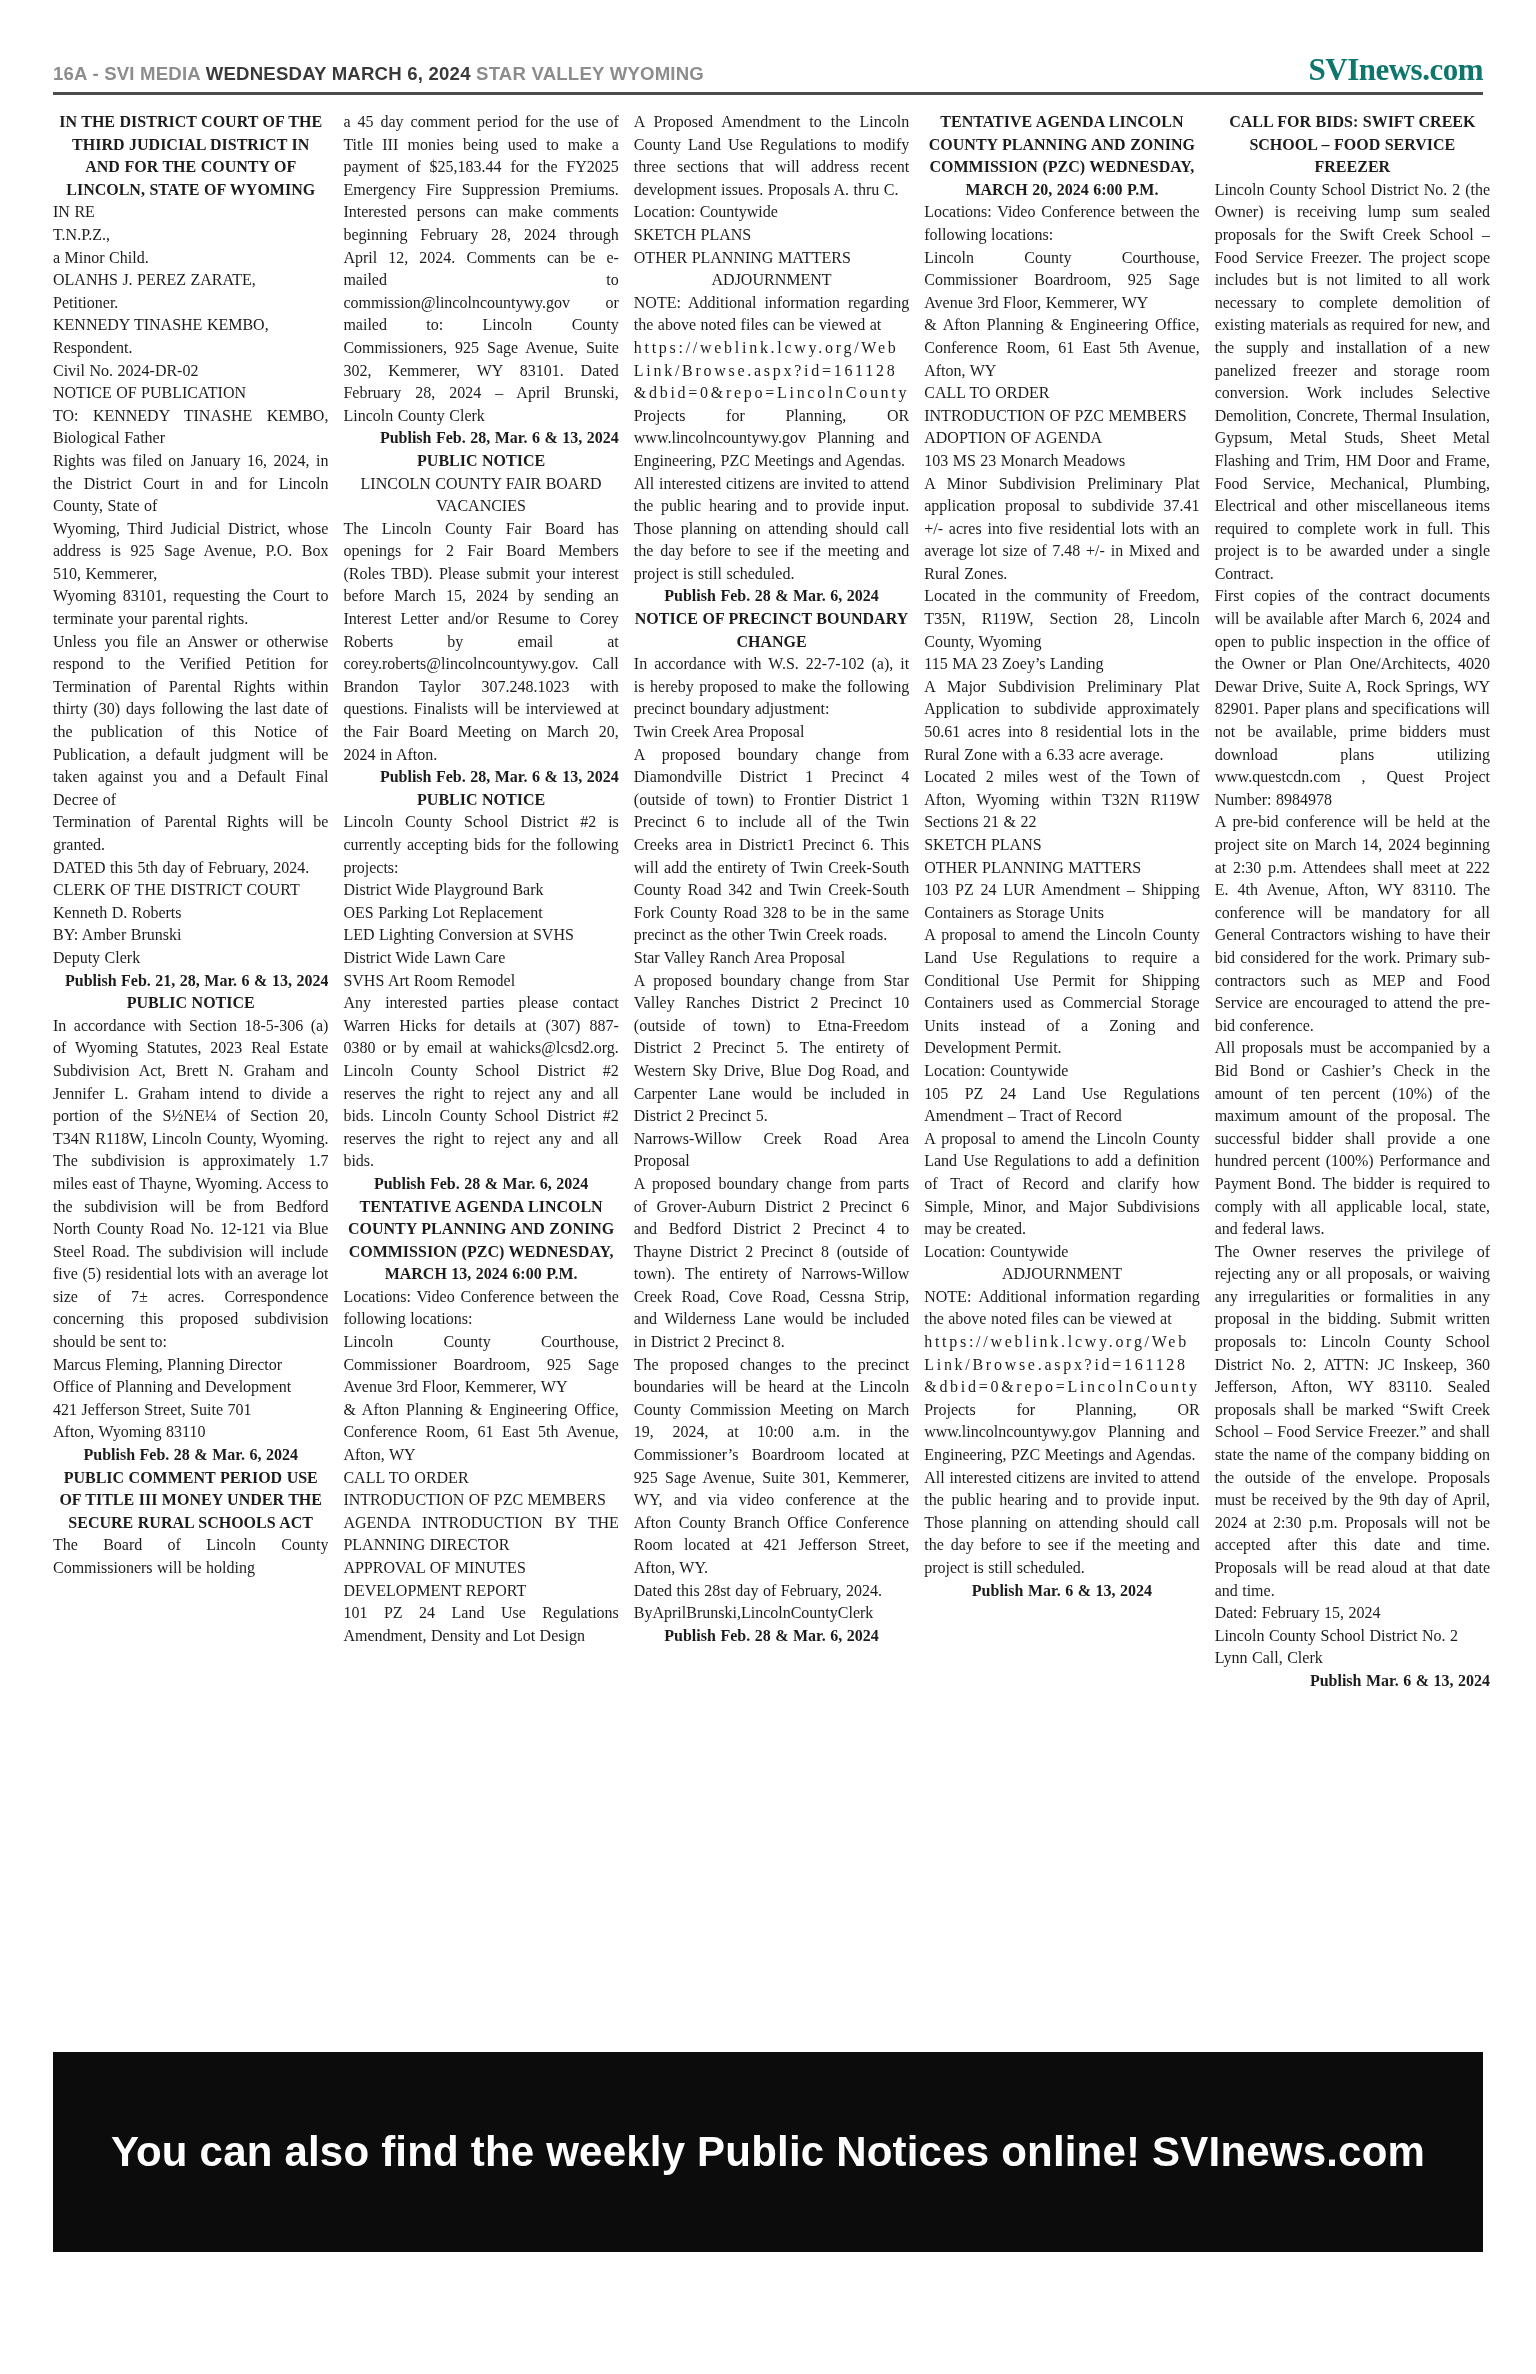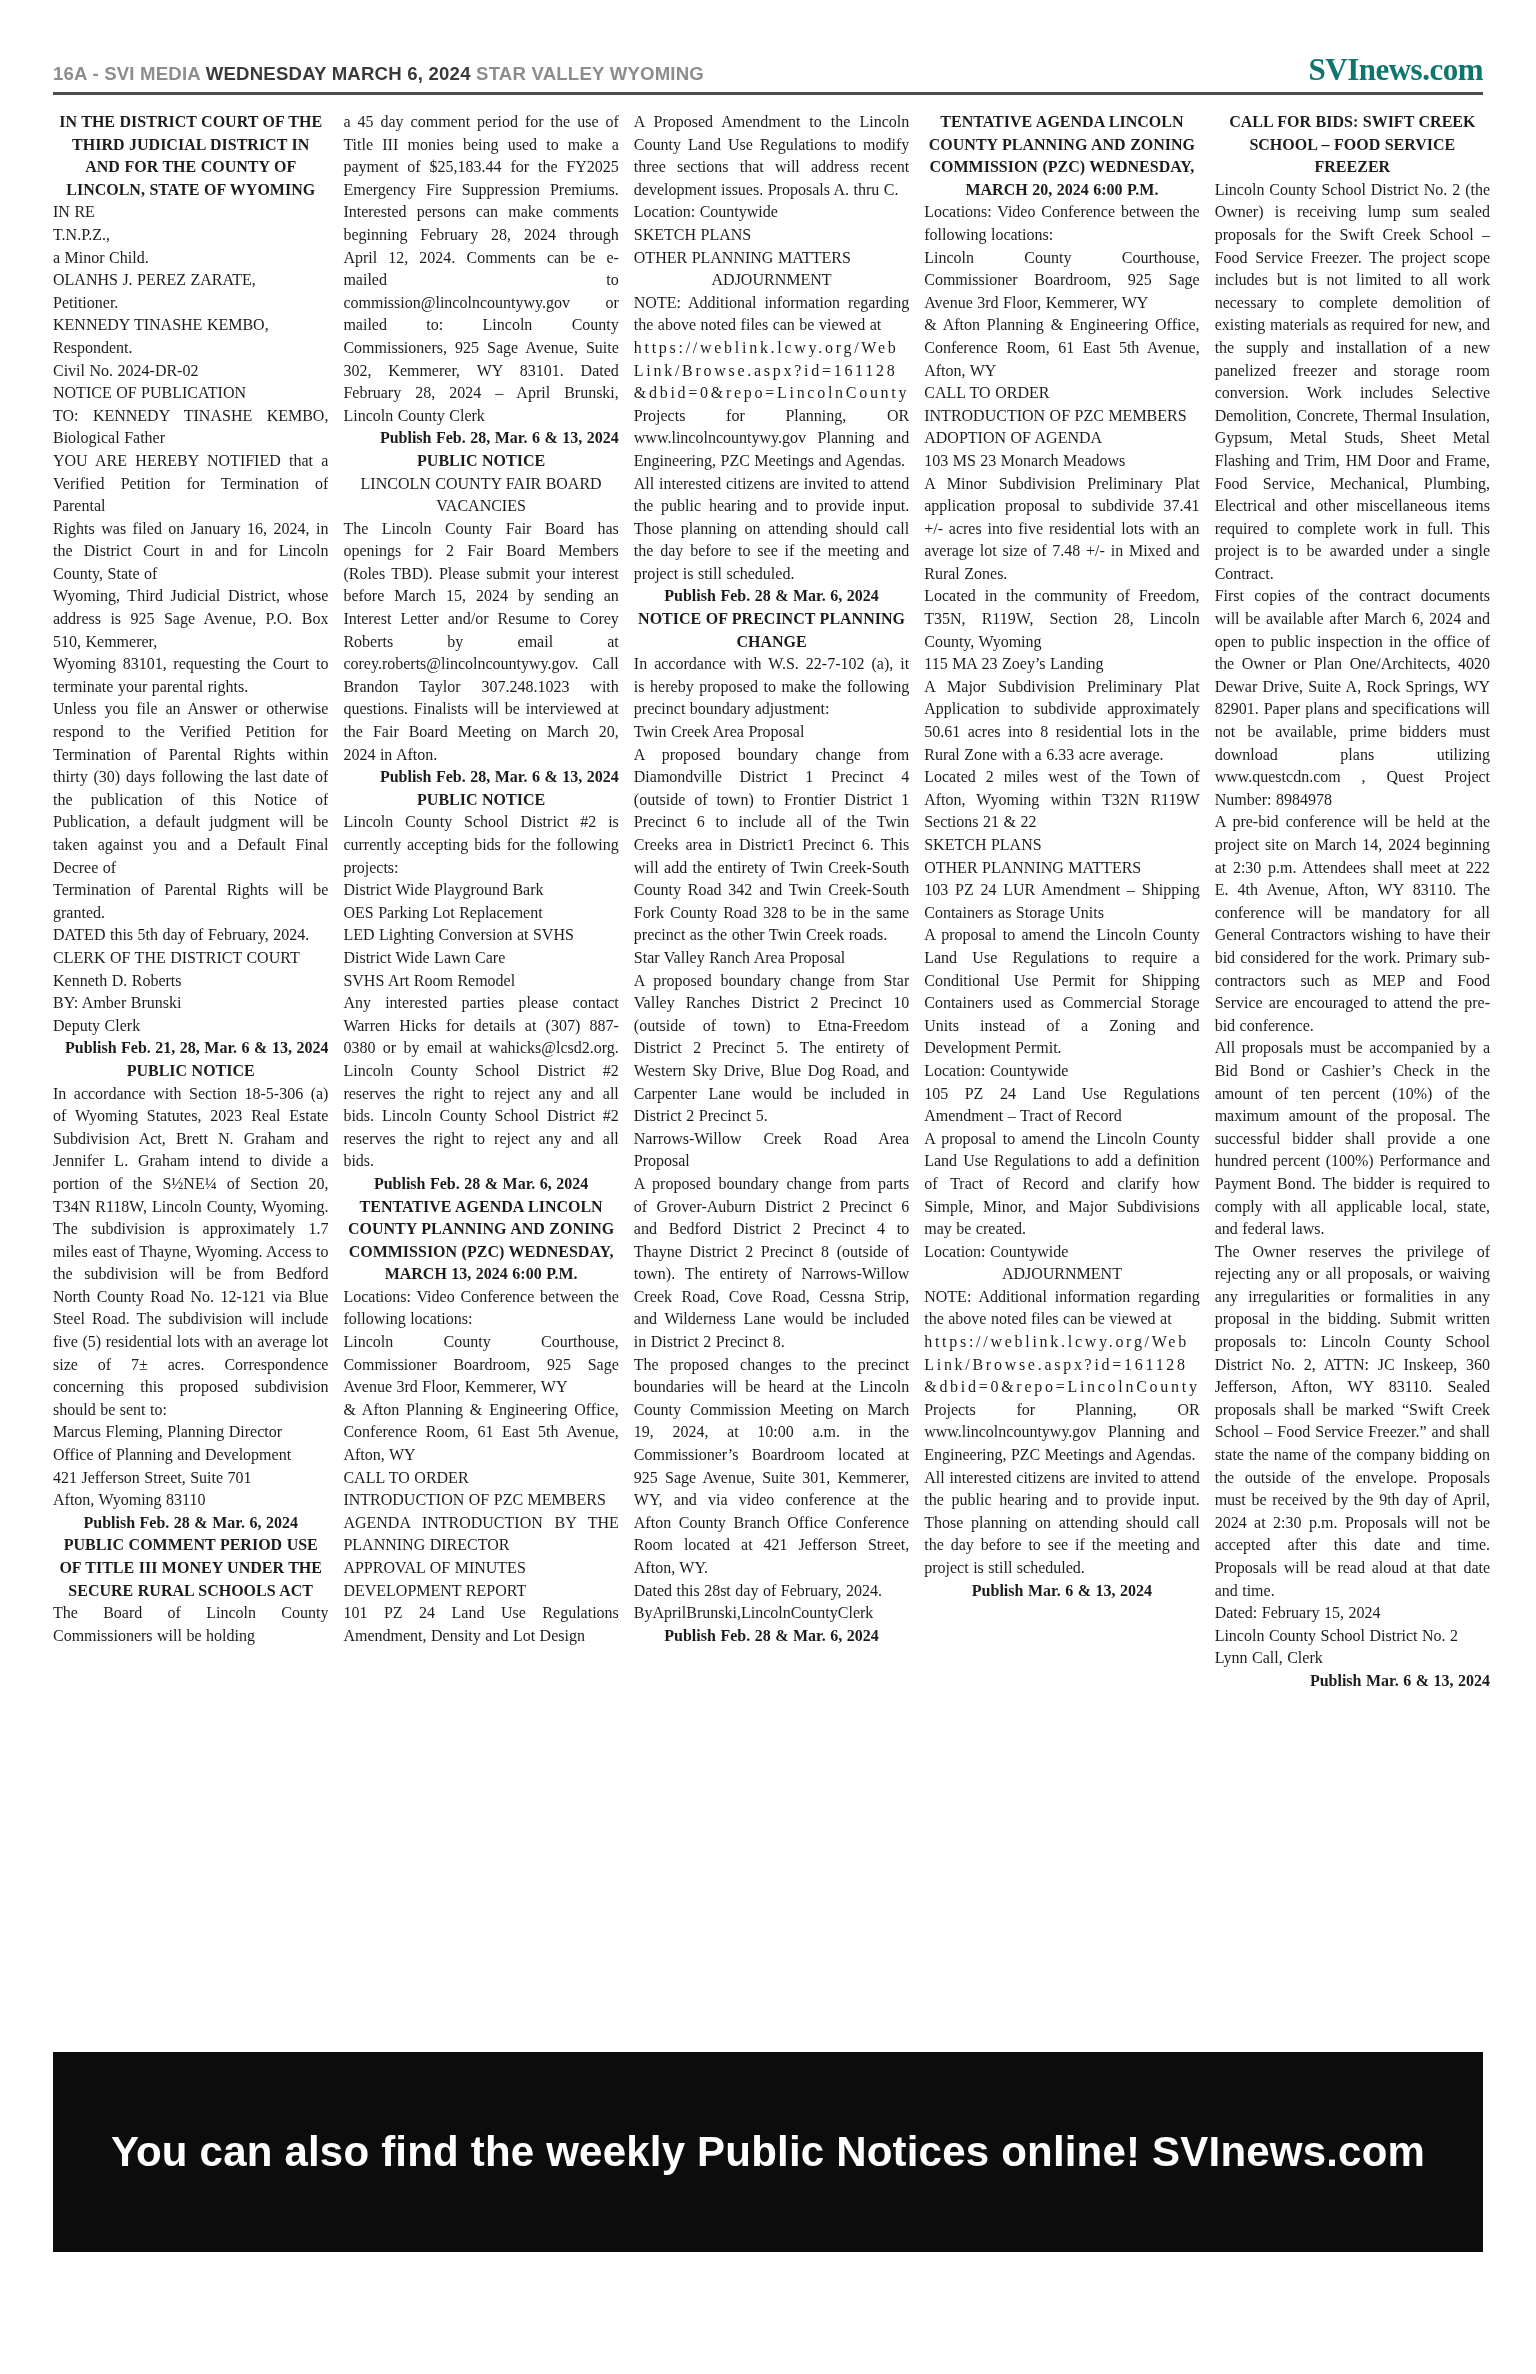--- a/index.html
+++ b/index.html
@@ -86,21 +86,20 @@
         <div class="blk line">IN RE</div>
         <div class="blk line">T.N.P.Z.,</div>
         <div class="blk line">a Minor Child.</div>
         <div class="blk line">OLANHS J. PEREZ ZARATE,</div>
         <div class="blk line">Petitioner.</div>
         <div class="blk line">KENNEDY TINASHE KEMBO,</div>
         <div class="blk line">Respondent.</div>
         <div class="blk line">Civil No. 2024-DR-02</div>
         <div class="blk line">NOTICE OF PUBLICATION</div>
         <div class="blk para">TO: KENNEDY TINASHE KEMBO, Biological Father</div>
-        <div class="blk para">YOU ARE HEREBY NOTIFIED that a Verified Petition for Termination of Parental</div>
         <div class="blk para">Rights was filed on January 16, 2024, in the District Court in and for Lincoln County, State of</div>
         <div class="blk para">Wyoming, Third Judicial District, whose address is 925 Sage Avenue, P.O. Box 510, Kemmerer,</div>
         <div class="blk para">Wyoming 83101, requesting the Court to terminate your parental rights.</div>
         <div class="blk para">Unless you file an Answer or otherwise respond to the Verified Petition for Termination of Parental Rights within thirty (30) days following the last date of the publication of this Notice of Publication, a default judgment will be taken against you and a Default Final Decree of</div>
         <div class="blk para">Termination of Parental Rights will be granted.</div>
         <div class="blk para">DATED this 5th day of February, 2024.</div>
         <div class="blk para">CLERK OF THE DISTRICT COURT</div>
         <div class="blk line">Kenneth D. Roberts</div>
         <div class="blk line">BY: Amber Brunski</div>
         <div class="blk line">Deputy Clerk</div>
@@ -146,21 +145,21 @@
         <div class="blk para">A Proposed Amendment to the Lincoln County Land Use Regulations to modify three sections that will address recent development issues. Proposals A. thru C.</div>
         <div class="blk line">Location: Countywide</div>
         <div class="blk line">SKETCH PLANS</div>
         <div class="blk line">OTHER PLANNING MATTERS</div>
         <div class="blk center">ADJOURNMENT</div>
         <div class="blk para">NOTE:  Additional information regarding the above noted files can be viewed at</div>
         <div class="blk url">https://weblink.lcwy.org/WebLink/Browse.aspx?id=161128&amp;dbid=0&amp;repo=LincolnCounty</div>
         <div class="blk para">Projects for Planning, OR www.lincolncountywy.gov Planning and Engineering, PZC Meetings and Agendas.</div>
         <div class="blk para">All interested citizens are invited to attend the public hearing and to provide input.  Those planning on attending should call the day before to see if the meeting and project is still scheduled.</div>
         <div class="blk publish-center">Publish Feb. 28 &amp; Mar. 6, 2024</div>
-        <div class="blk heading gap">NOTICE OF PRECINCT PLANNING CHANGE</div>
+        <div class="blk heading gap">NOTICE OF PRECINCT BOUNDARY CHANGE</div>
         <div class="blk para">In accordance with W.S. 22-7-102 (a), it is hereby proposed to make the following precinct boundary adjustment:</div>
         <div class="blk line">Twin Creek Area Proposal</div>
         <div class="blk para">A proposed boundary change from Diamondville District 1 Precinct 4 (outside of town) to Frontier District 1 Precinct 6 to include all of the Twin Creeks area in District1 Precinct 6. This will add the entirety of Twin Creek-South County Road 342 and Twin Creek-South Fork County Road 328 to be in the same precinct as the other Twin Creek roads.</div>
         <div class="blk line">Star Valley Ranch Area Proposal</div>
         <div class="blk para">A proposed boundary change from Star Valley Ranches District 2 Precinct 10 (outside of town) to Etna-Freedom District 2 Precinct 5. The entirety of Western Sky Drive, Blue Dog Road, and Carpenter Lane would be included in District 2 Precinct 5.</div>
         <div class="blk para">Narrows-Willow Creek Road Area Proposal</div>
         <div class="blk para">A proposed boundary change from parts of Grover-Auburn District 2 Precinct 6 and Bedford District 2 Precinct 4 to Thayne District 2 Precinct 8 (outside of town). The entirety of Narrows-Willow Creek Road, Cove Road, Cessna Strip, and Wilderness Lane would be included in District 2 Precinct 8.</div>
         <div class="blk para">The proposed changes to the precinct boundaries will be heard at the Lincoln County Commission Meeting on March 19, 2024, at 10:00 a.m. in the Commissioner’s Boardroom located at 925 Sage Avenue, Suite 301, Kemmerer, WY, and via video conference at the Afton County Branch Office Conference Room located at 421 Jefferson Street, Afton, WY.</div>
         <div class="blk para">Dated this 28st day of February, 2024.</div>
         <div class="blk line">ByAprilBrunski,LincolnCountyClerk</div>

